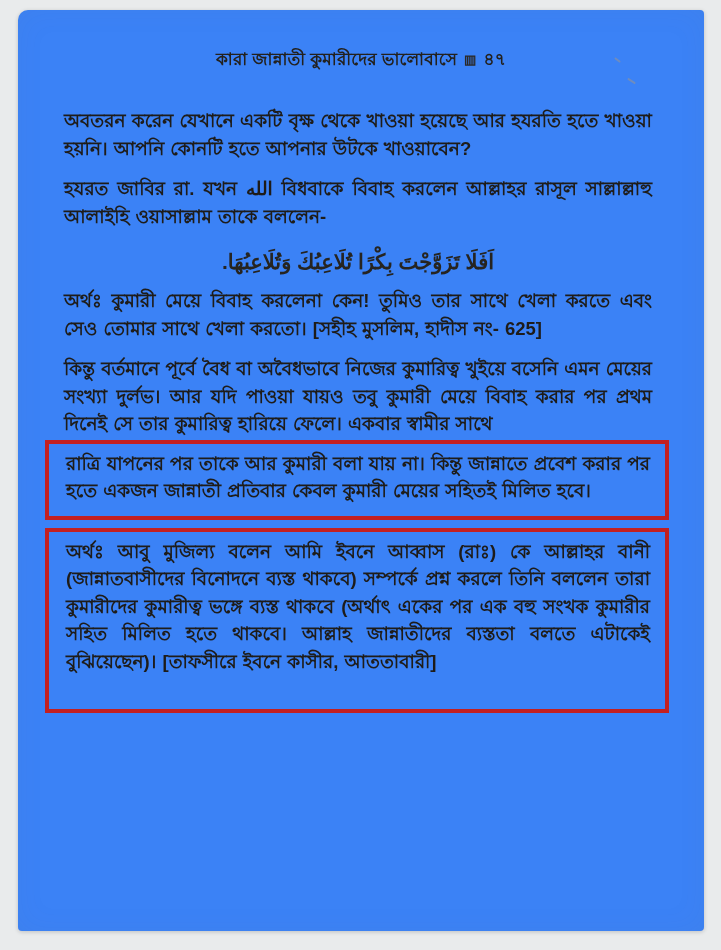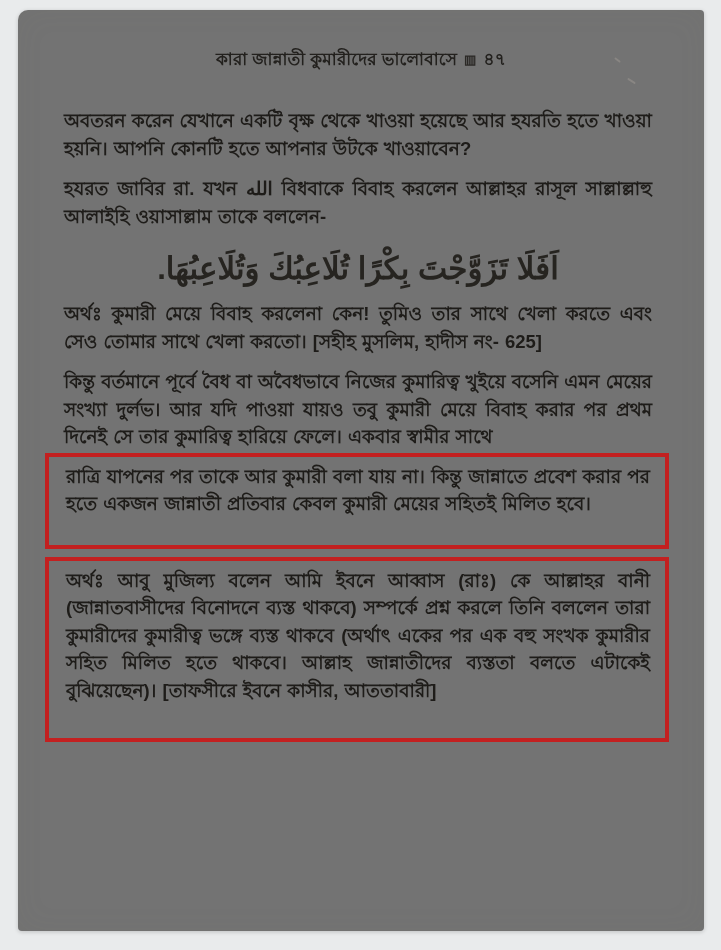--- a/index.html
+++ b/index.html
@@ -10,21 +10,21 @@
   }
   .canvas {
     position: relative;
     width: 721px; height: 950px;
     background: #e9ebec;
   }
   .page {
     position: absolute;
     left: 18px; top: 10px;
     width: 686px; height: 921px;
-    background: #737373;
+    background: #3b82f6;
     border-radius: 10px 4px 4px 4px;
     box-shadow: 0 1px 4px rgba(0,0,0,0.18), inset 0 0 30px rgba(120,115,105,0.06);
   }
   .header {
     margin-top: 36px;
     display: flex;
     justify-content: center;
     align-items: baseline;
     gap: 7px;
     font-size: 17px;
@@ -60,40 +60,40 @@
   }
   .arabic {
     direction: rtl;
     font-size: 21px;
     font-weight: 700;
     color: #262420;
     margin-top: 14px;
   }
   .arabic-center {
     text-align: center;
-    font-size: 31px;
+    font-size: 21px;
     margin-top: 20px;
     margin-bottom: 6px;
   }
   .arabic-right {
     text-align: justify;
     line-height: 54px;
     margin-top: 6px;
     padding-bottom: 4px;
   }
   .redbox {
     border: 4px solid #c32020;
     margin-left: -19px;
     margin-right: -17px;
     padding: 6px 15px 10px 17px;
     margin-top: 10px;
     background: transparent;
   }
   .redbox .para { margin-top: 0; }
-  .redbox.box1 { margin-top: 2px; padding-bottom: 27px; }
+  .redbox.box1 { margin-top: 2px; padding-bottom: 11px; }
   .redbox.box2 { margin-top: 8px; padding-bottom: 34px; }
 </style>
 </head>
 <body>
 
 <div class="canvas">
   <div class="page">
 
     <div class="scribble s1"></div>
     <div class="scribble s2"></div>

